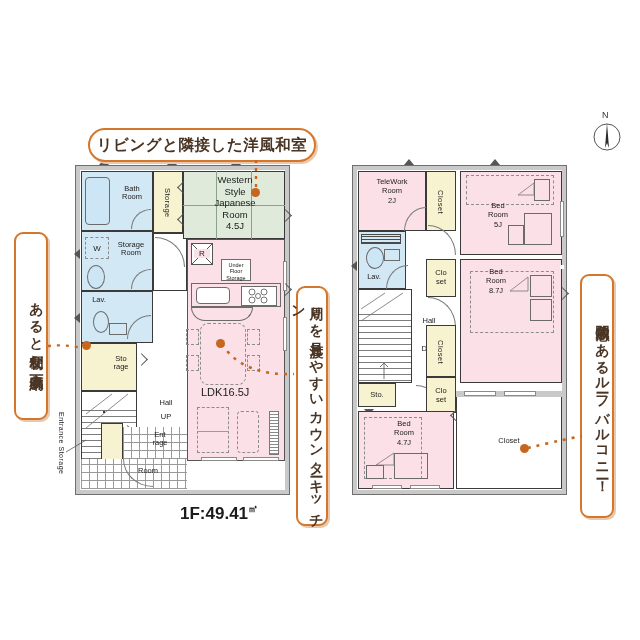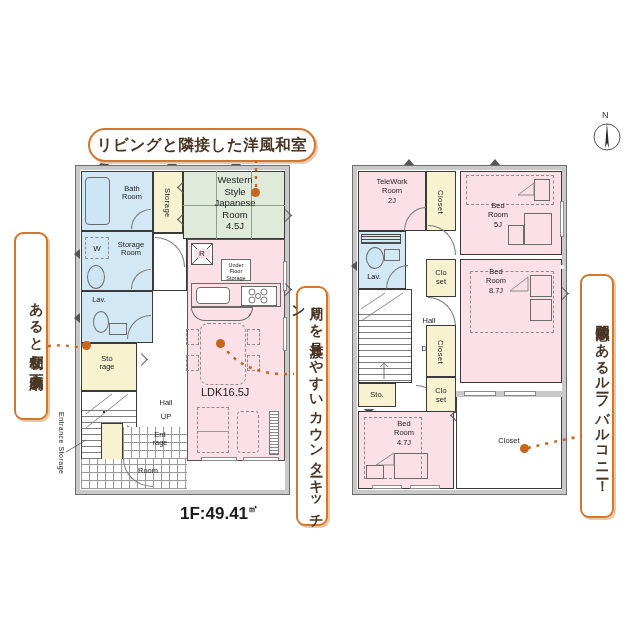--- a/index.html
+++ b/index.html
@@ -190,21 +190,21 @@
     <div class="swing tl" style="left:56px;top:104px;width:20px;height:20px;"></div>
 
     <div class="rm blue thin" style="left:6px;top:126px;width:72px;height:52px;"></div>
     <div class="lbl sm" style="left:9px;top:131px;width:30px;">Lav.</div>
     <div class="fx oval" style="left:18px;top:146px;width:16px;height:22px;"></div>
     <div class="fx" style="left:34px;top:158px;width:18px;height:12px;"></div>
     <div class="swing tl" style="left:52px;top:150px;width:24px;height:24px;"></div>
     <div class="winmark-b winmark" style="left:-3px;top:150px;transform:rotate(-90deg);"></div>
 
     <div class="rm yel thin" style="left:6px;top:178px;width:56px;height:48px;"></div>
-    <div class="lbl sm" style="left:7px;top:190px;width:50px;">Sto
+    <div class="lbl sm" style="left:21px;top:190px;width:50px;">Sto
 rage</div>
     <div class="tri-o" style="left:62px;top:190px;"></div>
 
     <div class="rm white thin" style="left:6px;top:226px;width:56px;height:76px;"></div>
     <div class="stairhatch" style="left:7px;top:240px;width:54px;height:60px;"></div>
     <svg style="position:absolute;left:7px;top:227px;" width="56" height="40">
       <path d="M4 36 L46 2" stroke="#6f6f6f" stroke-width="0.8" fill="none"></path>
       <path d="M4 22 L30 2" stroke="#6f6f6f" stroke-width="0.8" fill="none"></path>
     </svg>
 

